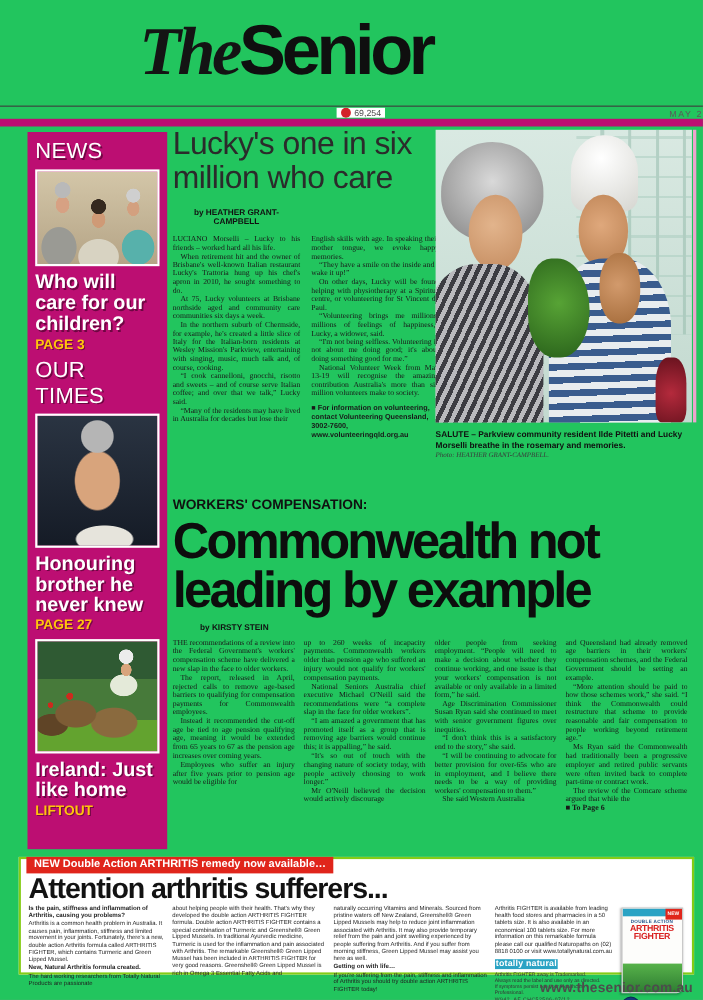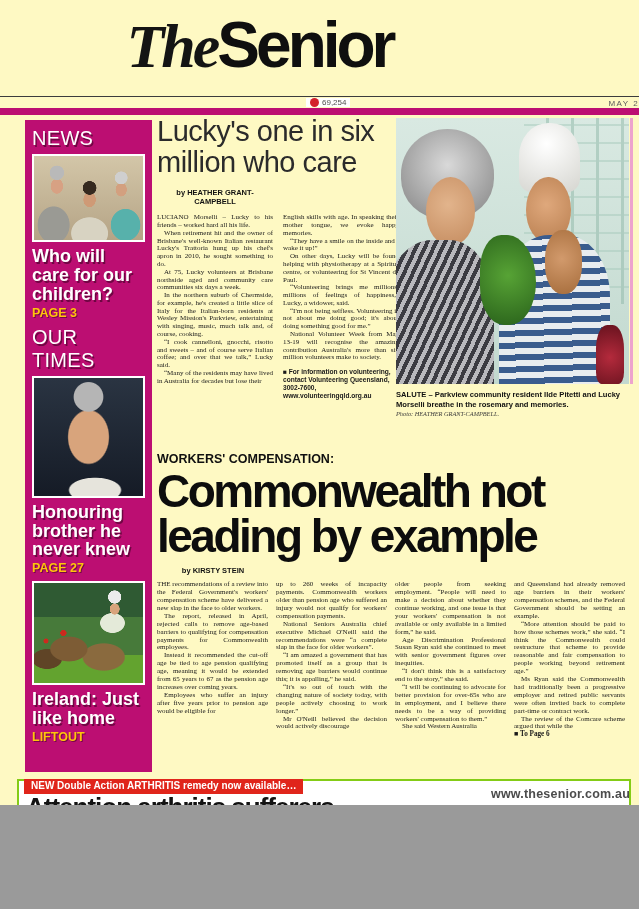--- a/index.html
+++ b/index.html
@@ -1,16 +1,16 @@
 <!DOCTYPE html>
 <html><head>
 <meta charset="utf-8">
 <style>
   html,body{margin:0;padding:0;background:#9a9a9a;}
-  .page{position:relative;width:639px;height:805px;margin:0 auto;background:#fef9c3;overflow:hidden;
+  .page{position:relative;width:639px;height:909px;margin:0 auto;background:#22c55e;overflow:hidden;
         font-family:"Liberation Serif",serif;color:#1c1c1c;}
 
   
   .mast-title{position:absolute;top:8px;left:0;right:120px;text-align:center;white-space:nowrap;}
   .mast-the{font-family:"Liberation Serif",serif;font-style:italic;font-weight:600;
             font-size:62px;letter-spacing:-3px;color:#141414;}
   .mast-senior{font-family:"Liberation Sans",sans-serif;font-weight:bold;
                font-size:64px;letter-spacing:-4px;color:#0f0f0f;}
   .qld-badge{position:absolute;right:7px;top:52px;width:114px;height:36px;background:#fff;
              border:1px solid #8d8d8d;display:flex;align-items:center;box-sizing:border-box;}
@@ -241,21 +241,21 @@
       </div>
       <div class="np-col4">
         <p>up to 260 weeks of incapacity payments. Commonwealth workers older than pension age who suffered an injury would not qualify for workers' compensation payments.</p>
         <p>National Seniors Australia chief executive Michael O'Neill said the recommendations were “a complete slap in the face for older workers”.</p>
         <p>“I am amazed a government that has promoted itself as a group that is removing age barriers would continue this; it is appalling,” he said.</p>
         <p>“It's so out of touch with the changing nature of society today, with people actively choosing to work longer.”</p>
         <p>Mr O'Neill believed the decision would actively discourage</p>
       </div>
       <div class="np-col4">
         <p>older people from seeking employment. “People will need to make a decision about whether they continue working, and one issue is that your workers' compensation is not available or only available in a limited form,” he said.</p>
-        <p>Age Discrimination Professional Susan Ryan said she continued to meet with senior government figures over inequities.</p>
+        <p>Age Discrimination Commissioner Susan Ryan said she continued to meet with senior government figures over inequities.</p>
         <p>“I don't think this is a satisfactory end to the story,” she said.</p>
         <p>“I will be continuing to advocate for better provision for over-65s who are in employment, and I believe there needs to be a way of providing workers' compensation to them.”</p>
         <p>She said Western Australia</p>
       </div>
       <div class="np-col4">
         <p>and Queensland had already removed age barriers in their workers' compensation schemes, and the Federal Government should be setting an example.</p>
         <p>“More attention should be paid to how those schemes work,” she said. “I think the Commonwealth could restructure that scheme to provide reasonable and fair compensation to people working beyond retirement age.”</p>
         <p>Ms Ryan said the Commonwealth had traditionally been a progressive employer and retired public servants were often invited back to complete part-time or contract work.</p>
         <p>The review of the Comcare scheme argued that while the</p>
         <p class="to-page">■ To Page 6</p>

